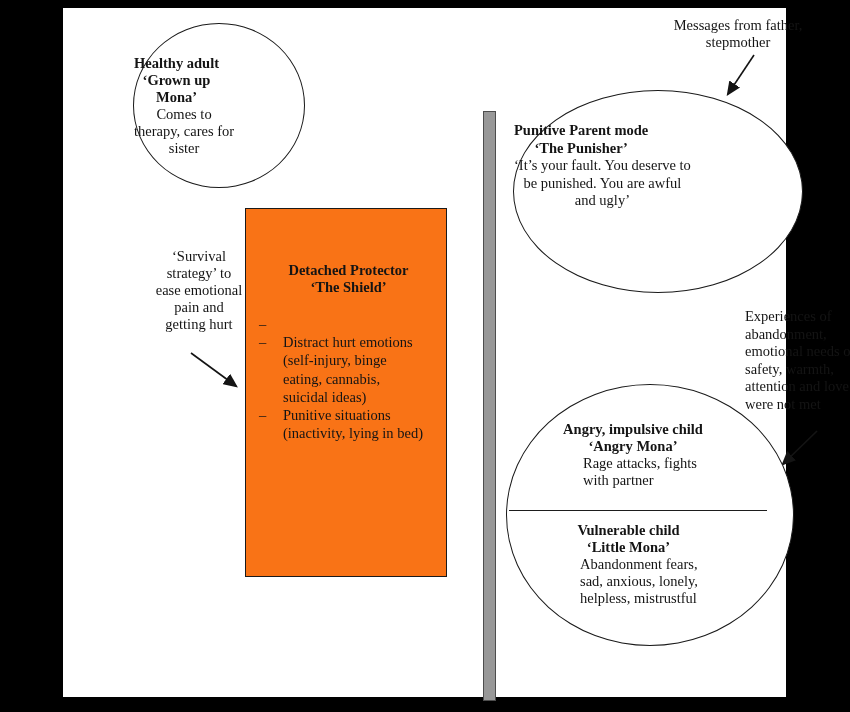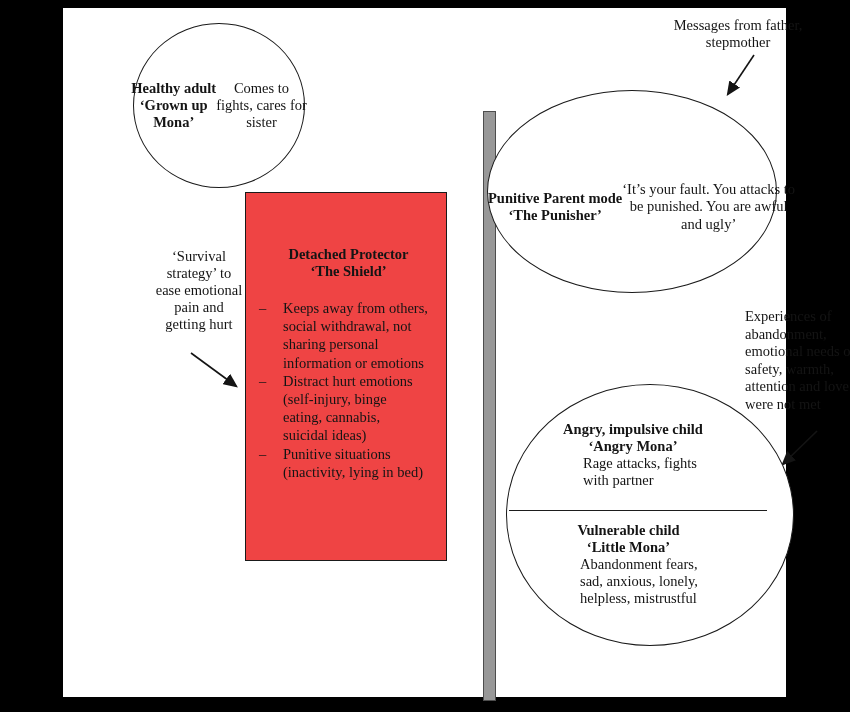--- a/index.html
+++ b/index.html
@@ -22,41 +22,42 @@
   .abs { position: absolute; }
   .pre { white-space: pre; }
   .center { text-align: center; }
   .bold { font-weight: bold; }
 
   .ellipse {
     border: 1.4px solid #1a1a1a;
     border-radius: 50%;
     background: #ffffff;
     display: flex;
-    align-items: center;
+    flex-direction: column;
+    align-items: flex-start;
     text-align: center;
   }
   #healthy-adult { left: 70px; top: 15px; width: 172px; height: 165px; justify-content: center; }
-  #punitive-parent { left: 424px; top: 82px; width: 290px; height: 203px; padding-top: 31px; line-height: 17.5px; }
+  #punitive-parent { left: 450px; top: 82px; width: 290px; height: 203px; padding-top: 31px; line-height: 17.5px; }
   #punitive-quote { line-height: 17.5px; }
   #punitive-feelings { margin-top: 13px; }
   #child-circle { left: 443px; top: 376px; width: 288px; height: 262px; }
   #child-divider {
     left: 446px; top: 502px; width: 258px; height: 0;
     border-top: 1.6px solid #1d1d1d;
   }
 
   #survival-note { left: 76px; top: 240px; width: 120px; }
   #messages-note { left: 598px; top: 9px; width: 154px; }
   #experiences-note { left: 682px; top: 300px; line-height: 17.6px; }
 
   #shield-box {
-    left: 182px; top: 184px; width: 202px; height: 369px;
+    left: 182px; top: 200px; width: 202px; height: 369px;
     border: 1.4px solid #1a1a1a;
-    background: #ef4444;
+    background: #f97316;
     padding: 53px 8px 0 13px;
   }
   #shield-list { margin-top: 19px; line-height: 18.2px; }
   .bullet-row { display: flex; align-items: flex-start; }
   .bullet-marker { width: 24px; flex: 0 0 24px; }
 
   #divider-bar {
     left: 420px; top: 103px; width: 13px; height: 590px;
     background: #989898;
     border: 1.2px solid #4d4d4d;
@@ -83,40 +84,36 @@
     <line x1="128" y1="345" x2="173" y2="378" stroke="#141414" stroke-width="1.6" marker-end="url(#ah)"></line>
     <line x1="691" y1="47" x2="665" y2="86" stroke="#141414" stroke-width="1.6" marker-end="url(#ah)"></line>
     <line x1="754" y1="423" x2="720" y2="456" stroke="#141414" stroke-width="1.6" marker-end="url(#ah)"></line>
   </svg>
 
   <div class="ellipse abs" id="healthy-adult">
     <div class="bold pre">Healthy adult
 ‘Grown up
 Mona’</div>
     <div class="pre">Comes to
-fights, cares for
+therapy, cares for
 sister</div>
   </div>
 
   <div class="abs center pre" id="survival-note">‘Survival
 strategy’ to
 ease emotional
 pain and
 getting hurt</div>
 
   <div class="abs" id="shield-box">
     <div class="bold center pre">Detached Protector
 ‘The Shield’</div>
     <div id="shield-list">
       <div class="bullet-row">
         <span class="bullet-marker">–</span>
-        <span class="pre">Keeps away from others,
-social withdrawal, not
-sharing personal
-information or emotions</span>
       </div>
       <div class="bullet-row">
         <span class="bullet-marker">–</span>
         <span class="pre">Distract hurt emotions
 (self-injury, binge
 eating, cannabis,
 suicidal ideas)</span>
       </div>
       <div class="bullet-row">
         <span class="bullet-marker">–</span>
@@ -127,21 +124,21 @@
   </div>
 
   <div class="abs" id="divider-bar"></div>
 
   <div class="abs center pre" id="messages-note">Messages from father,
 stepmother</div>
 
   <div class="ellipse abs" id="punitive-parent">
     <div class="bold pre">Punitive Parent mode
 ‘The Punisher’</div>
-    <div class="pre" id="punitive-quote">‘It’s your fault. You attacks to
+    <div class="pre" id="punitive-quote">‘It’s your fault. You deserve to
 be punished. You are awful
 and ugly’</div>
   </div>
 
   <div class="abs pre" id="experiences-note">Experiences of
 abandonment,
 emotional needs of
 safety, warmth,
 attention and love
 were not met</div>

